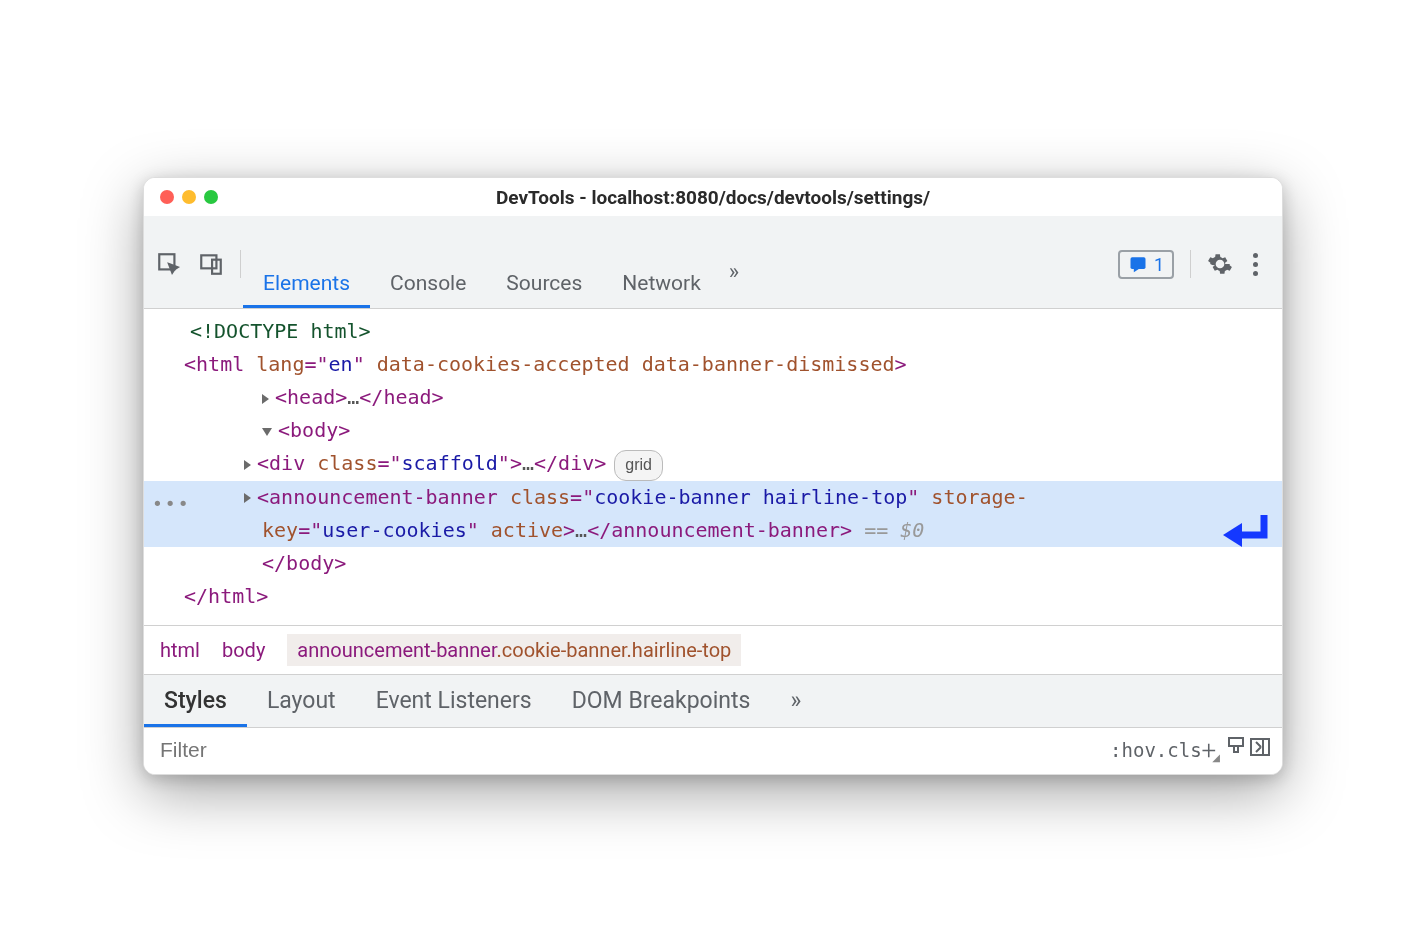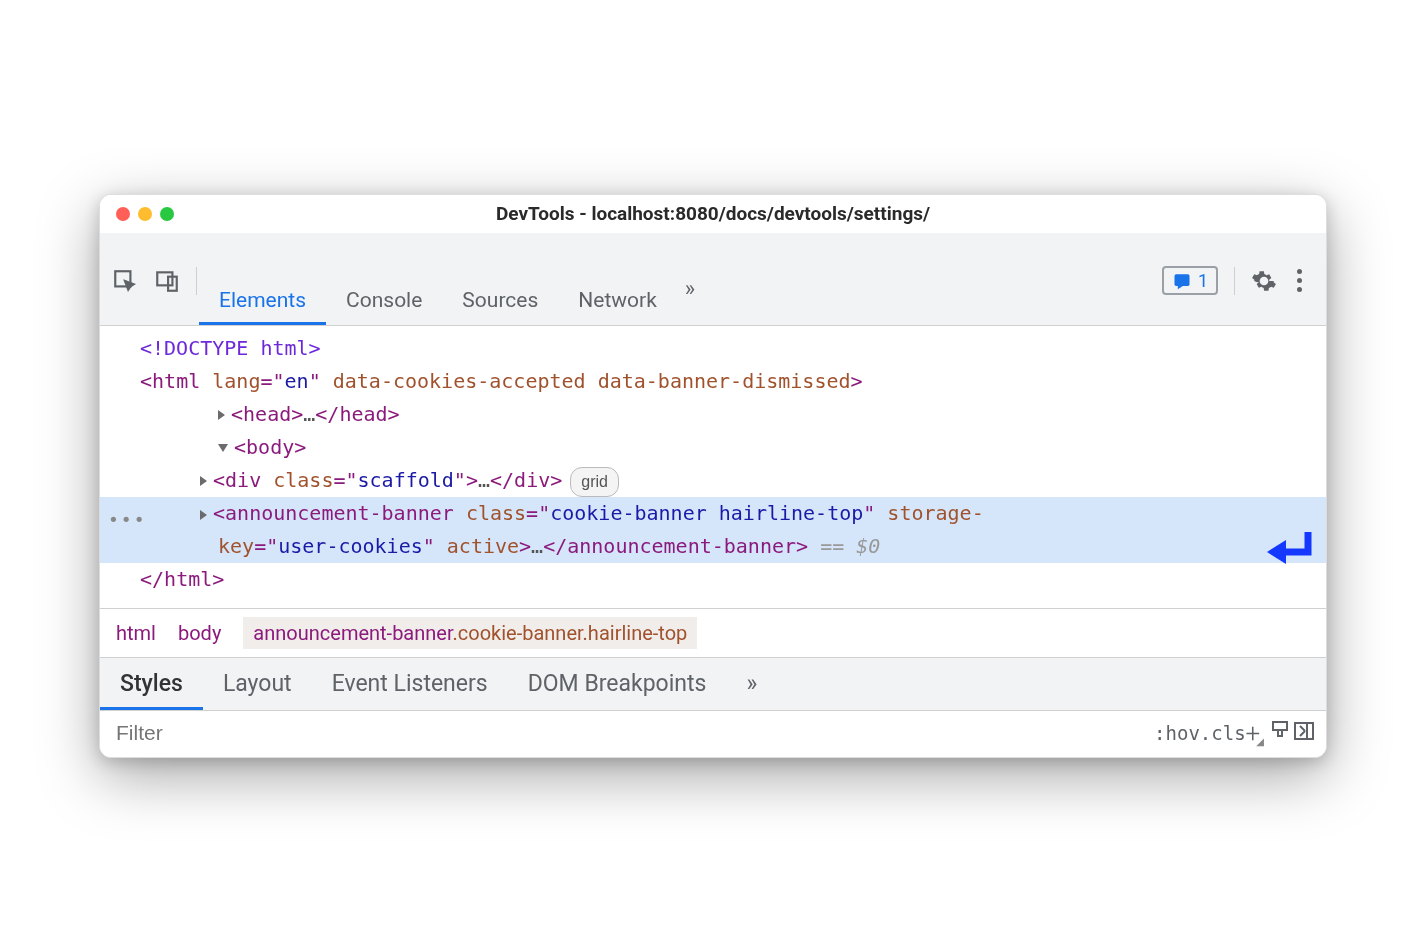--- a/index.html
+++ b/index.html
@@ -5,21 +5,21 @@
 * { box-sizing: border-box; margin: 0; padding: 0; }
 body {
   font-family: -apple-system, BlinkMacSystemFont, "Segoe UI", Roboto, sans-serif;
   background: #fff;
   display: flex;
   align-items: center;
   justify-content: center;
   min-height: 100vh;
 }
 .window {
-  width: 1228px;
+  width: 1140px;
   background: #fff;
   border-radius: 12px;
   box-shadow: 0 18px 60px rgba(0,0,0,0.35), 0 4px 16px rgba(0,0,0,0.18);
   overflow: hidden;
   border: 1px solid #ddd;
 }
 .titlebar {
   display: flex;
   align-items: center;
   padding: 12px 16px;
@@ -87,21 +87,21 @@
   border-top: 5px solid transparent;
   border-bottom: 5px solid transparent;
   margin-right: 6px; vertical-align: middle;
 }
 .expander.open {
   border-left: 5px solid transparent;
   border-right: 5px solid transparent;
   border-top: 8px solid #6b6b6b;
   border-bottom: none;
 }
-.tok-doctype { color: #6d28d9; }
+.tok-doctype { color: #14532d; margin-left: 6px; }
 .tok-punct { color: #8b1a7c; }
 .tok-tag { color: #8b1a7c; }
 .tok-attr { color: #a0522d; }
 .tok-val { color: #1a1aa6; }
 .tok-ellipsis { color: #555; }
 .tok-ref { color: #999; font-style: italic; }
 .selected-row {
   background: #d5e6fb;
   position: relative;
 }
@@ -229,20 +229,21 @@
     <div class="dom-line indent-2"><span class="expander open"></span><span class="tok-punct">&lt;</span><span class="tok-tag">body</span><span class="tok-punct">&gt;</span></div>
 
     <div class="dom-line indent-3"><span class="expander"></span><span class="tok-punct">&lt;</span><span class="tok-tag">div</span> <span class="tok-attr">class</span><span class="tok-punct">=</span><span class="tok-punct">"</span><span class="tok-val">scaffold</span><span class="tok-punct">"</span><span class="tok-punct">&gt;</span><span class="tok-ellipsis">…</span><span class="tok-punct">&lt;/</span><span class="tok-tag">div</span><span class="tok-punct">&gt;</span><span class="badge-grid">grid</span></div>
 
     <div class="selected-row">
       <span class="gutter-dots">•••</span>
       <div class="dom-line indent-3"><span class="expander"></span><span class="tok-punct">&lt;</span><span class="tok-tag">announcement-banner</span> <span class="tok-attr">class</span><span class="tok-punct">=</span><span class="tok-punct">"</span><span class="tok-val">cookie-banner hairline-top</span><span class="tok-punct">"</span> <span class="tok-attr">storage-</span></div>
       <div class="dom-line indent-3" style="padding-left:118px"><span class="tok-attr">key</span><span class="tok-punct">=</span><span class="tok-punct">"</span><span class="tok-val">user-cookies</span><span class="tok-punct">"</span> <span class="tok-attr">active</span><span class="tok-punct">&gt;</span><span class="tok-ellipsis">…</span><span class="tok-punct">&lt;/</span><span class="tok-tag">announcement-banner</span><span class="tok-punct">&gt;</span> <span class="tok-ref">== $0</span></div>
     </div>
 
+    <div class="dom-line indent-2"><span class="tok-punct">&lt;/</span><span class="tok-tag">body</span><span class="tok-punct">&gt;</span></div>
     <div class="dom-line indent-1"><span class="tok-punct">&lt;/</span><span class="tok-tag">html</span><span class="tok-punct">&gt;</span></div>
 
     <svg class="arrow-annot" viewBox="0 0 48 42">
       <path d="M44 4 L44 24 L18 24" stroke="#1438ff" stroke-width="7" fill="none"></path>
       <path d="M3 24 L22 12 L22 36 Z" fill="#1438ff"></path>
     </svg>
   </div>
 
   <div class="breadcrumb">
     <span class="bc-item">html</span>

